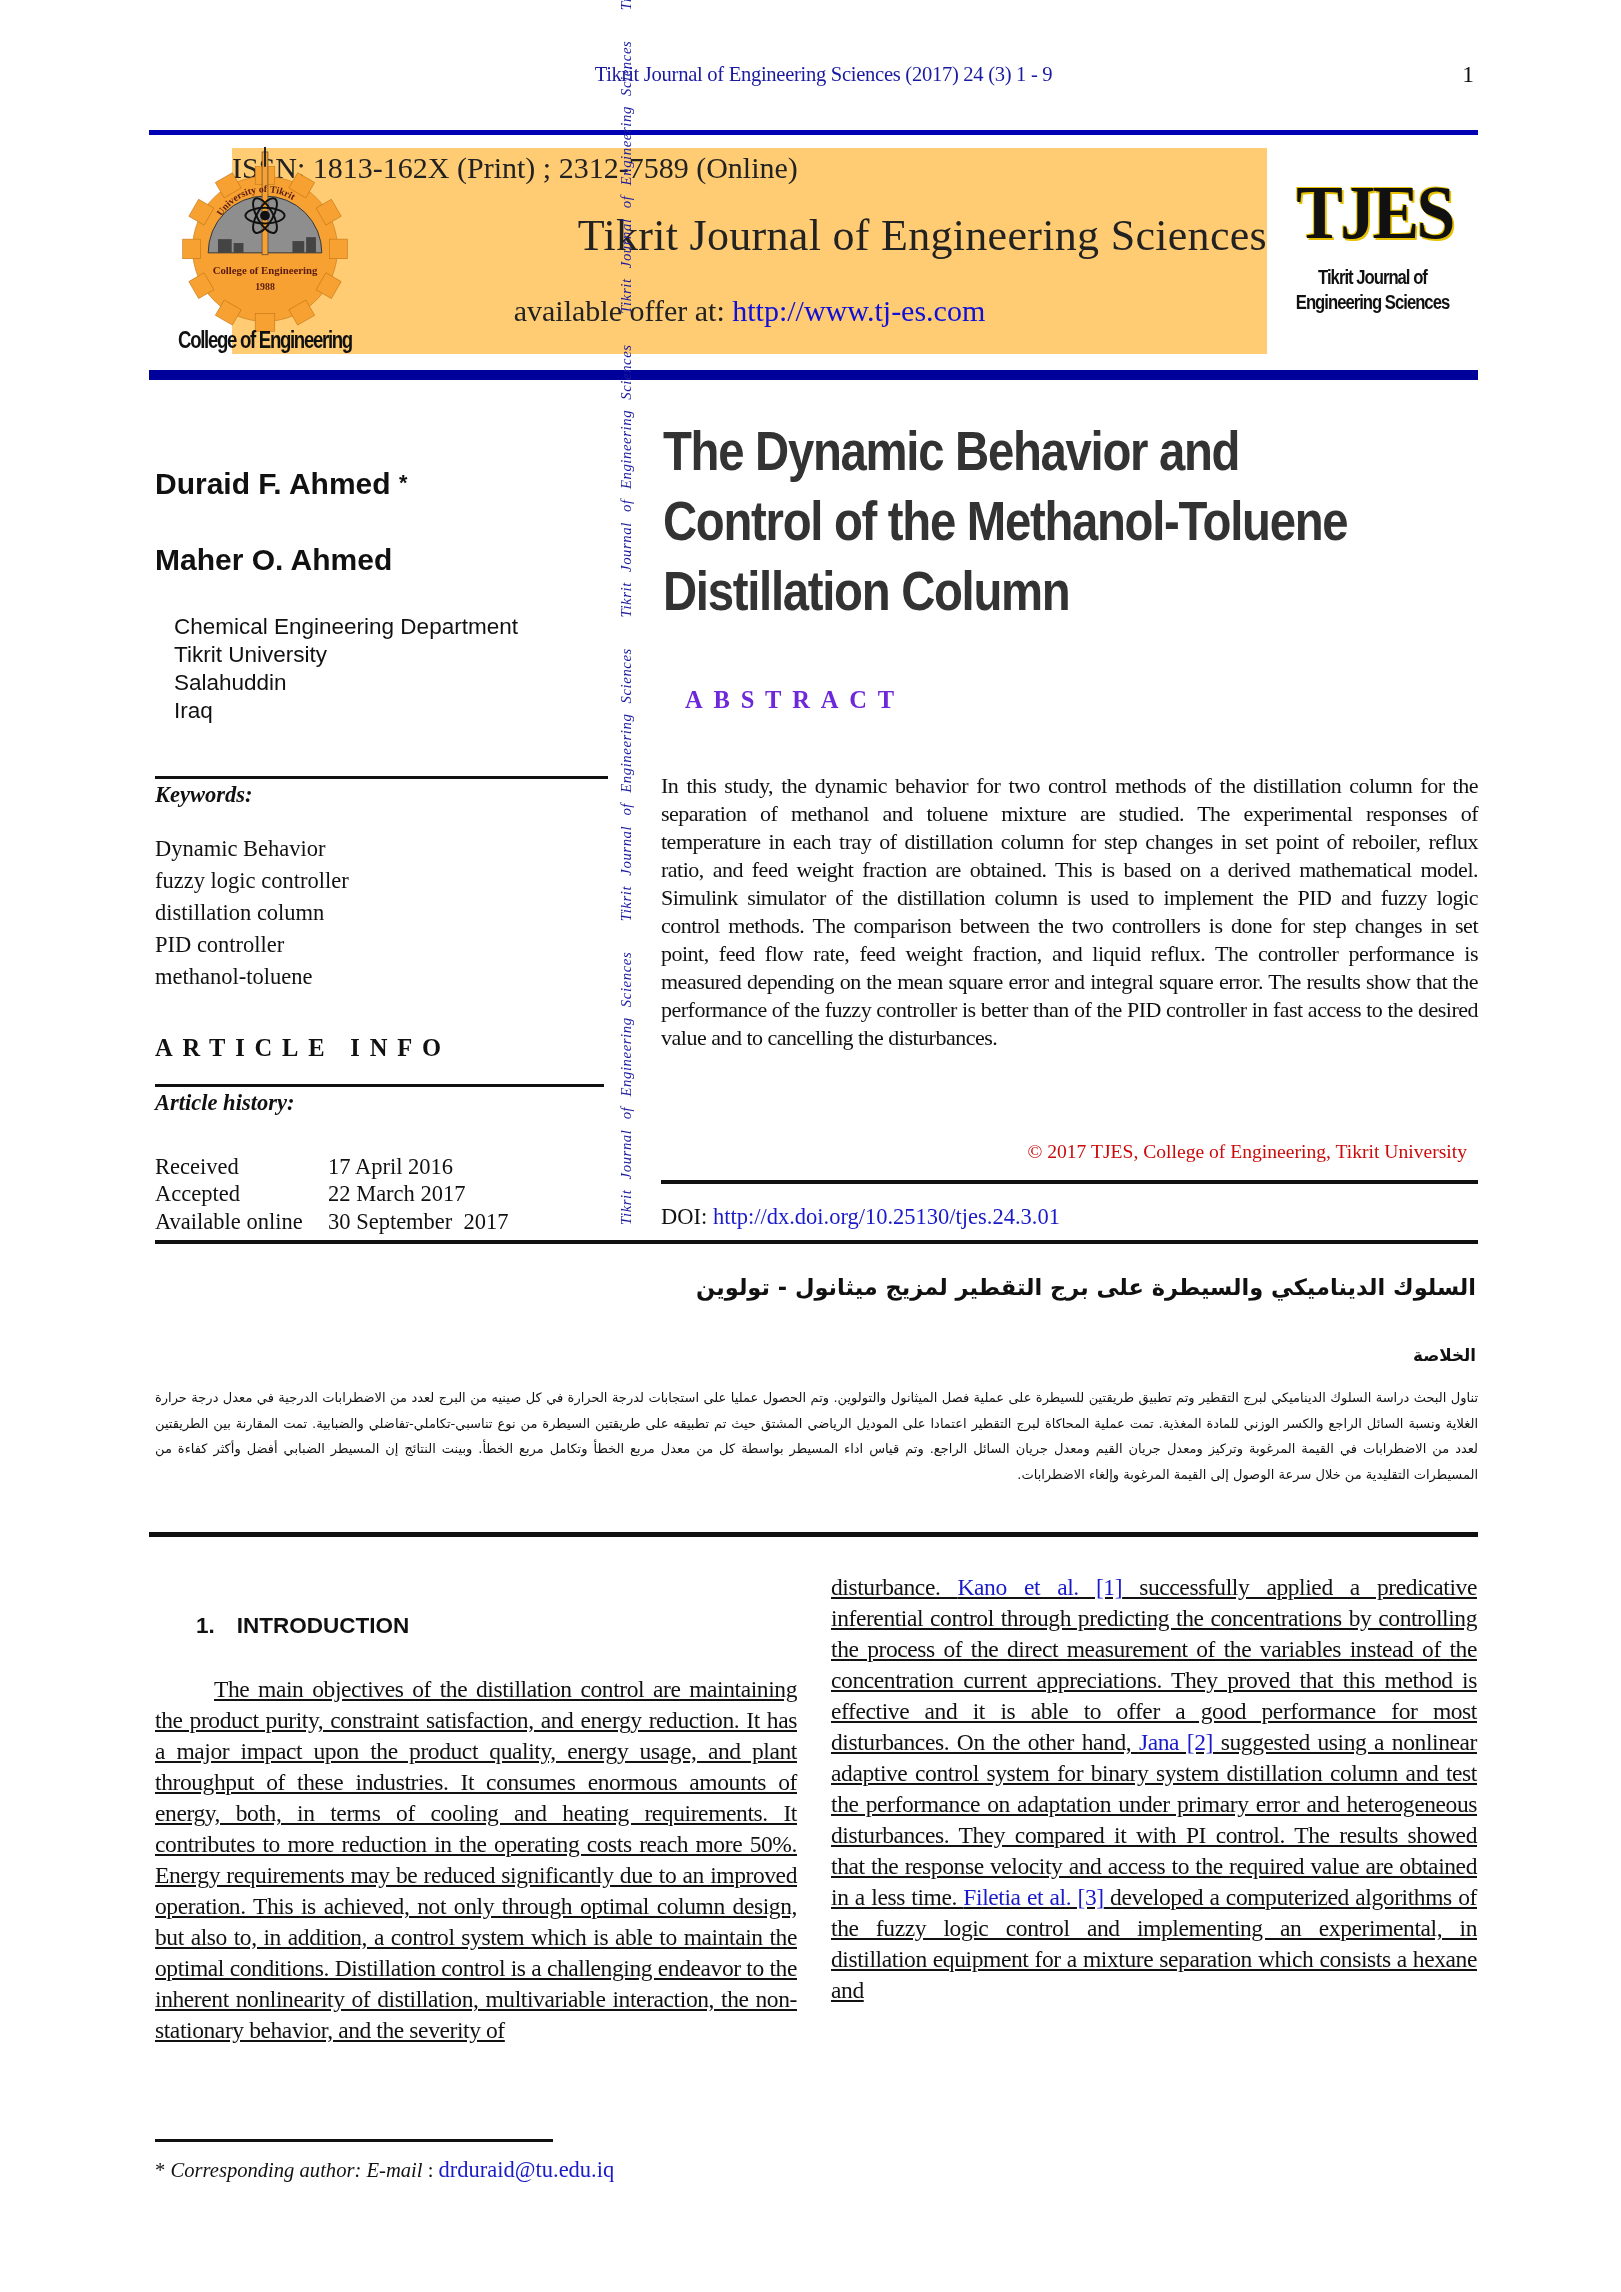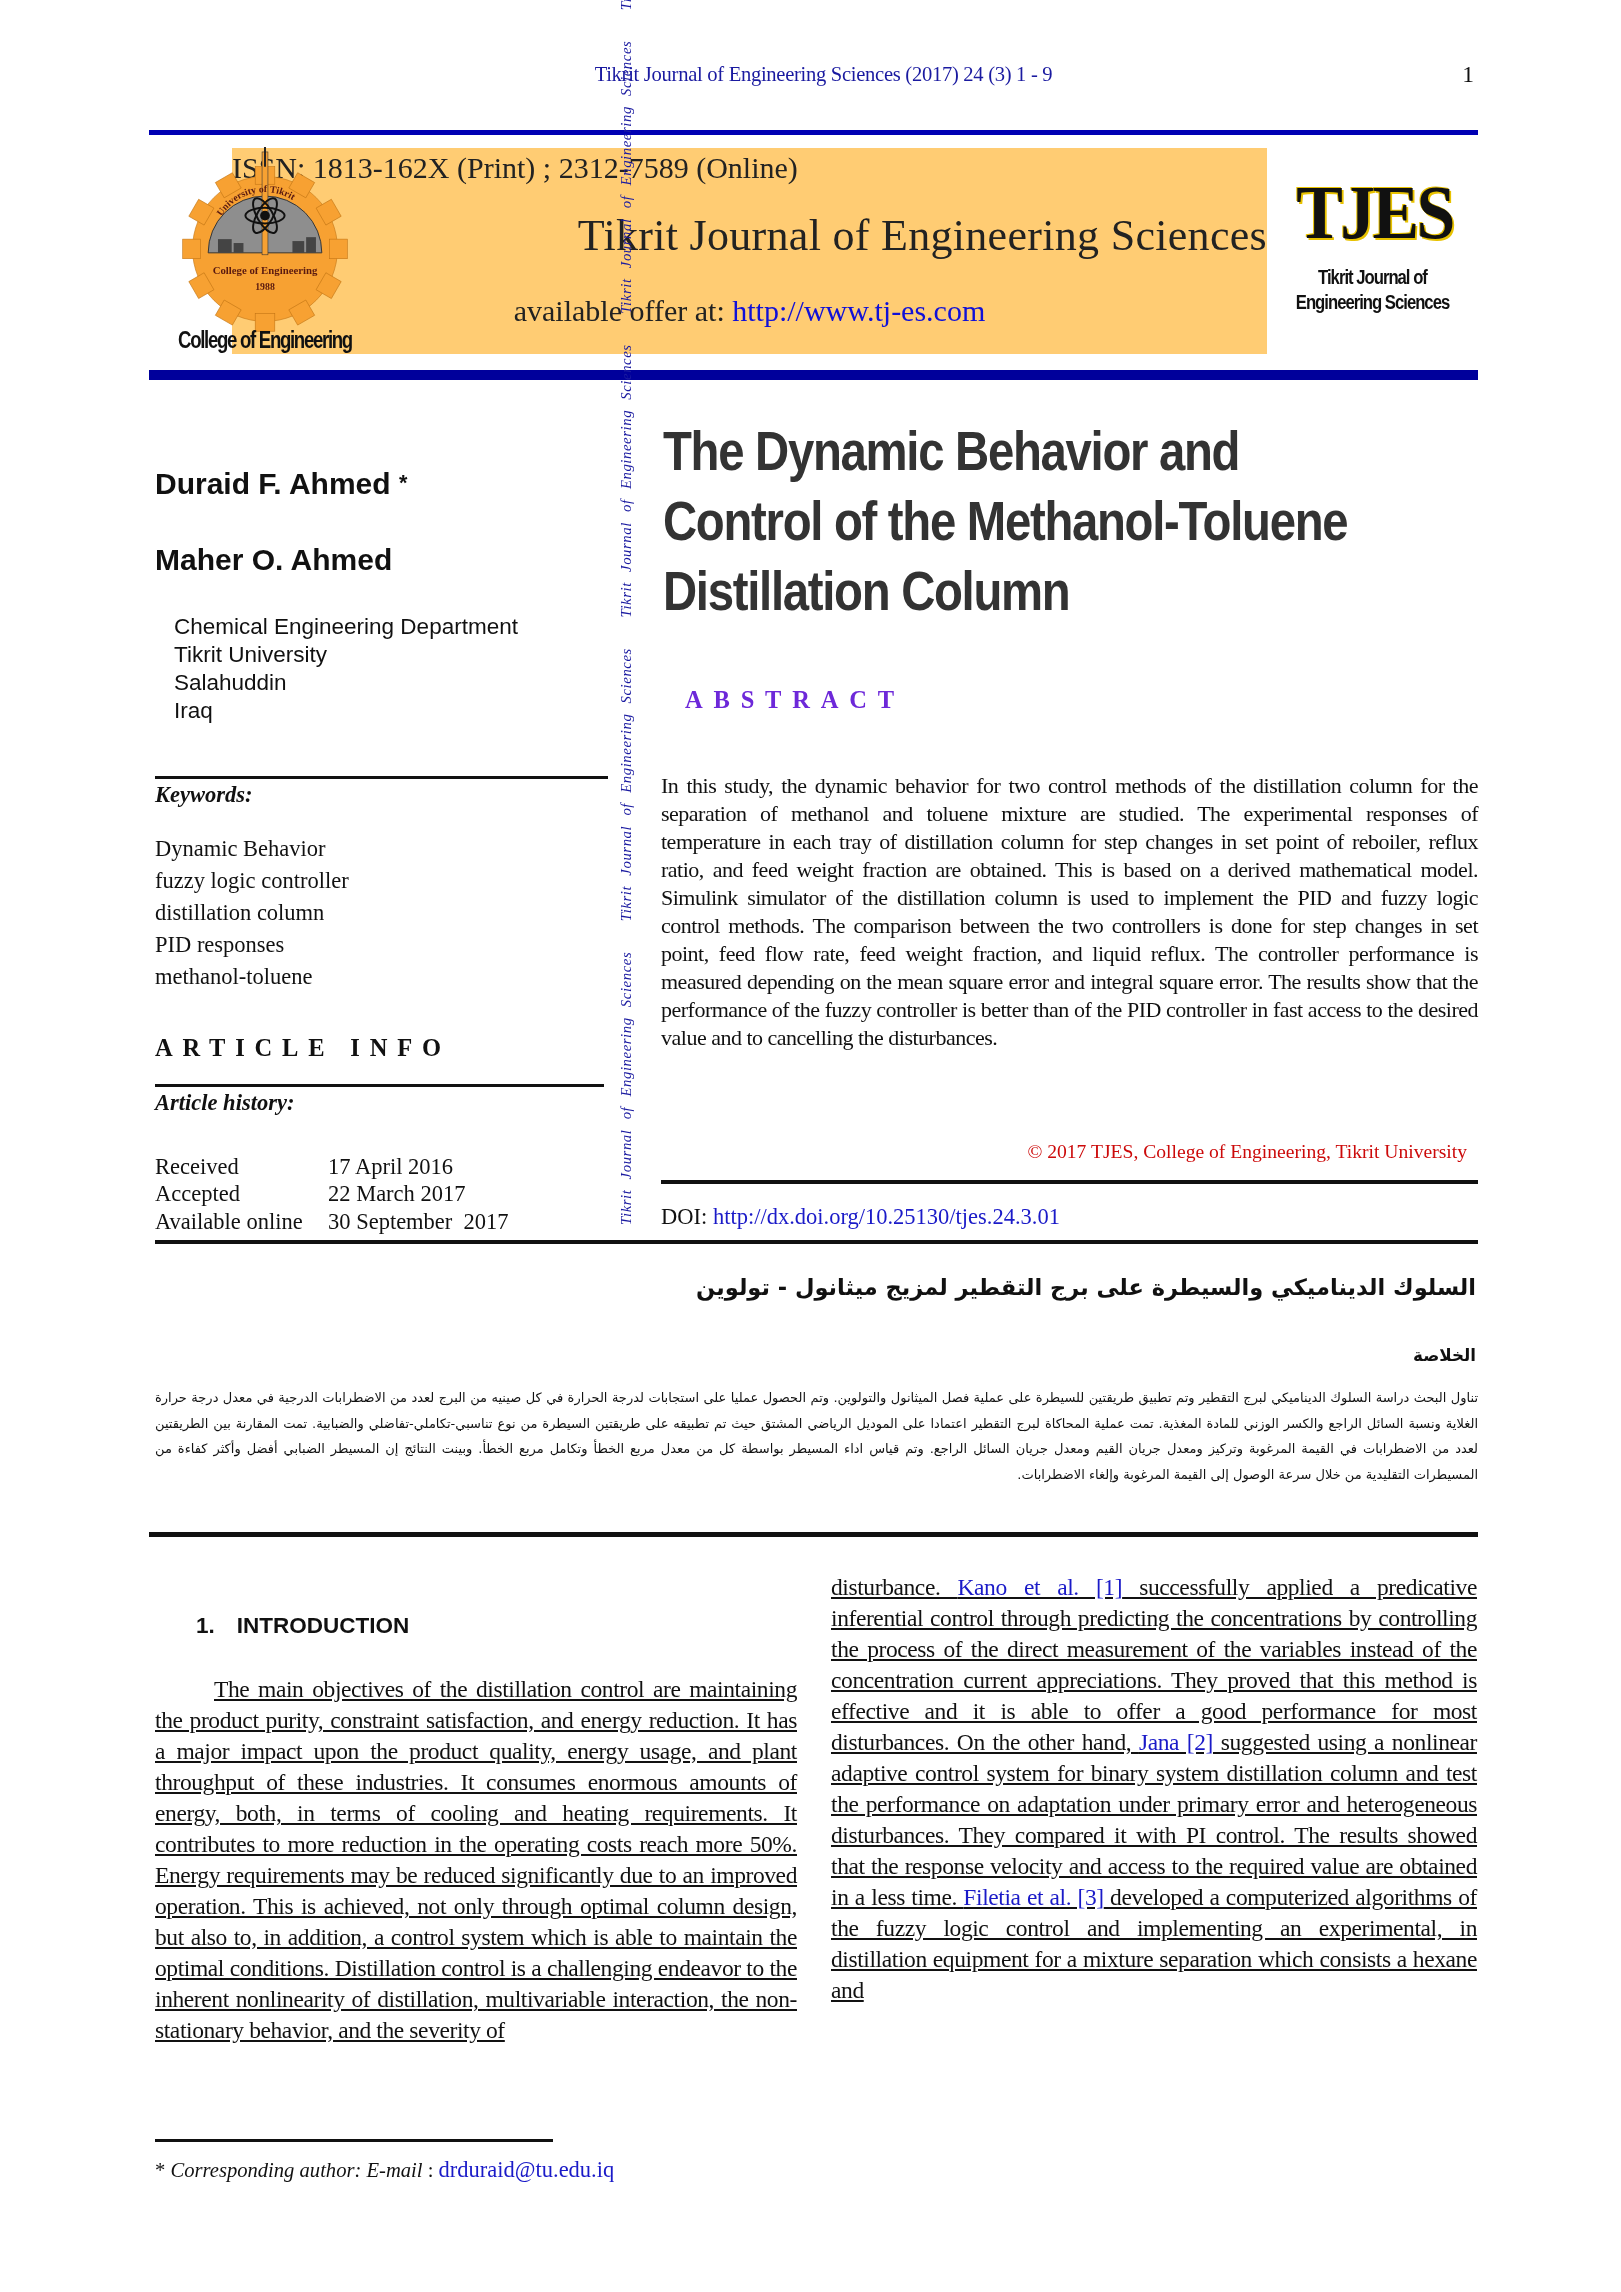--- a/index.html
+++ b/index.html
@@ -168,21 +168,21 @@
   <div>Salahuddin</div>
   <div>Iraq</div>
 </div>
 
 <div class="abs rule-black" id="rule-keywords"></div>
 <div class="abs" id="keywords-label">Keywords:</div>
 <div class="abs" id="keywords-list">
   <div>Dynamic Behavior</div>
   <div>fuzzy logic controller</div>
   <div>distillation column</div>
-  <div>PID responses</div>
+  <div>PID controller</div>
   <div>methanol-toluene</div>
 </div>
 
 <div class="abs" id="article-info-heading">ARTICLE INFO</div>
 <div class="abs rule-black" id="rule-history"></div>
 <div class="abs" id="history-label">Article history:</div>
 <table class="abs" id="history-table">
   <tbody>
       <tr>
     <td class="k">Received</td>

